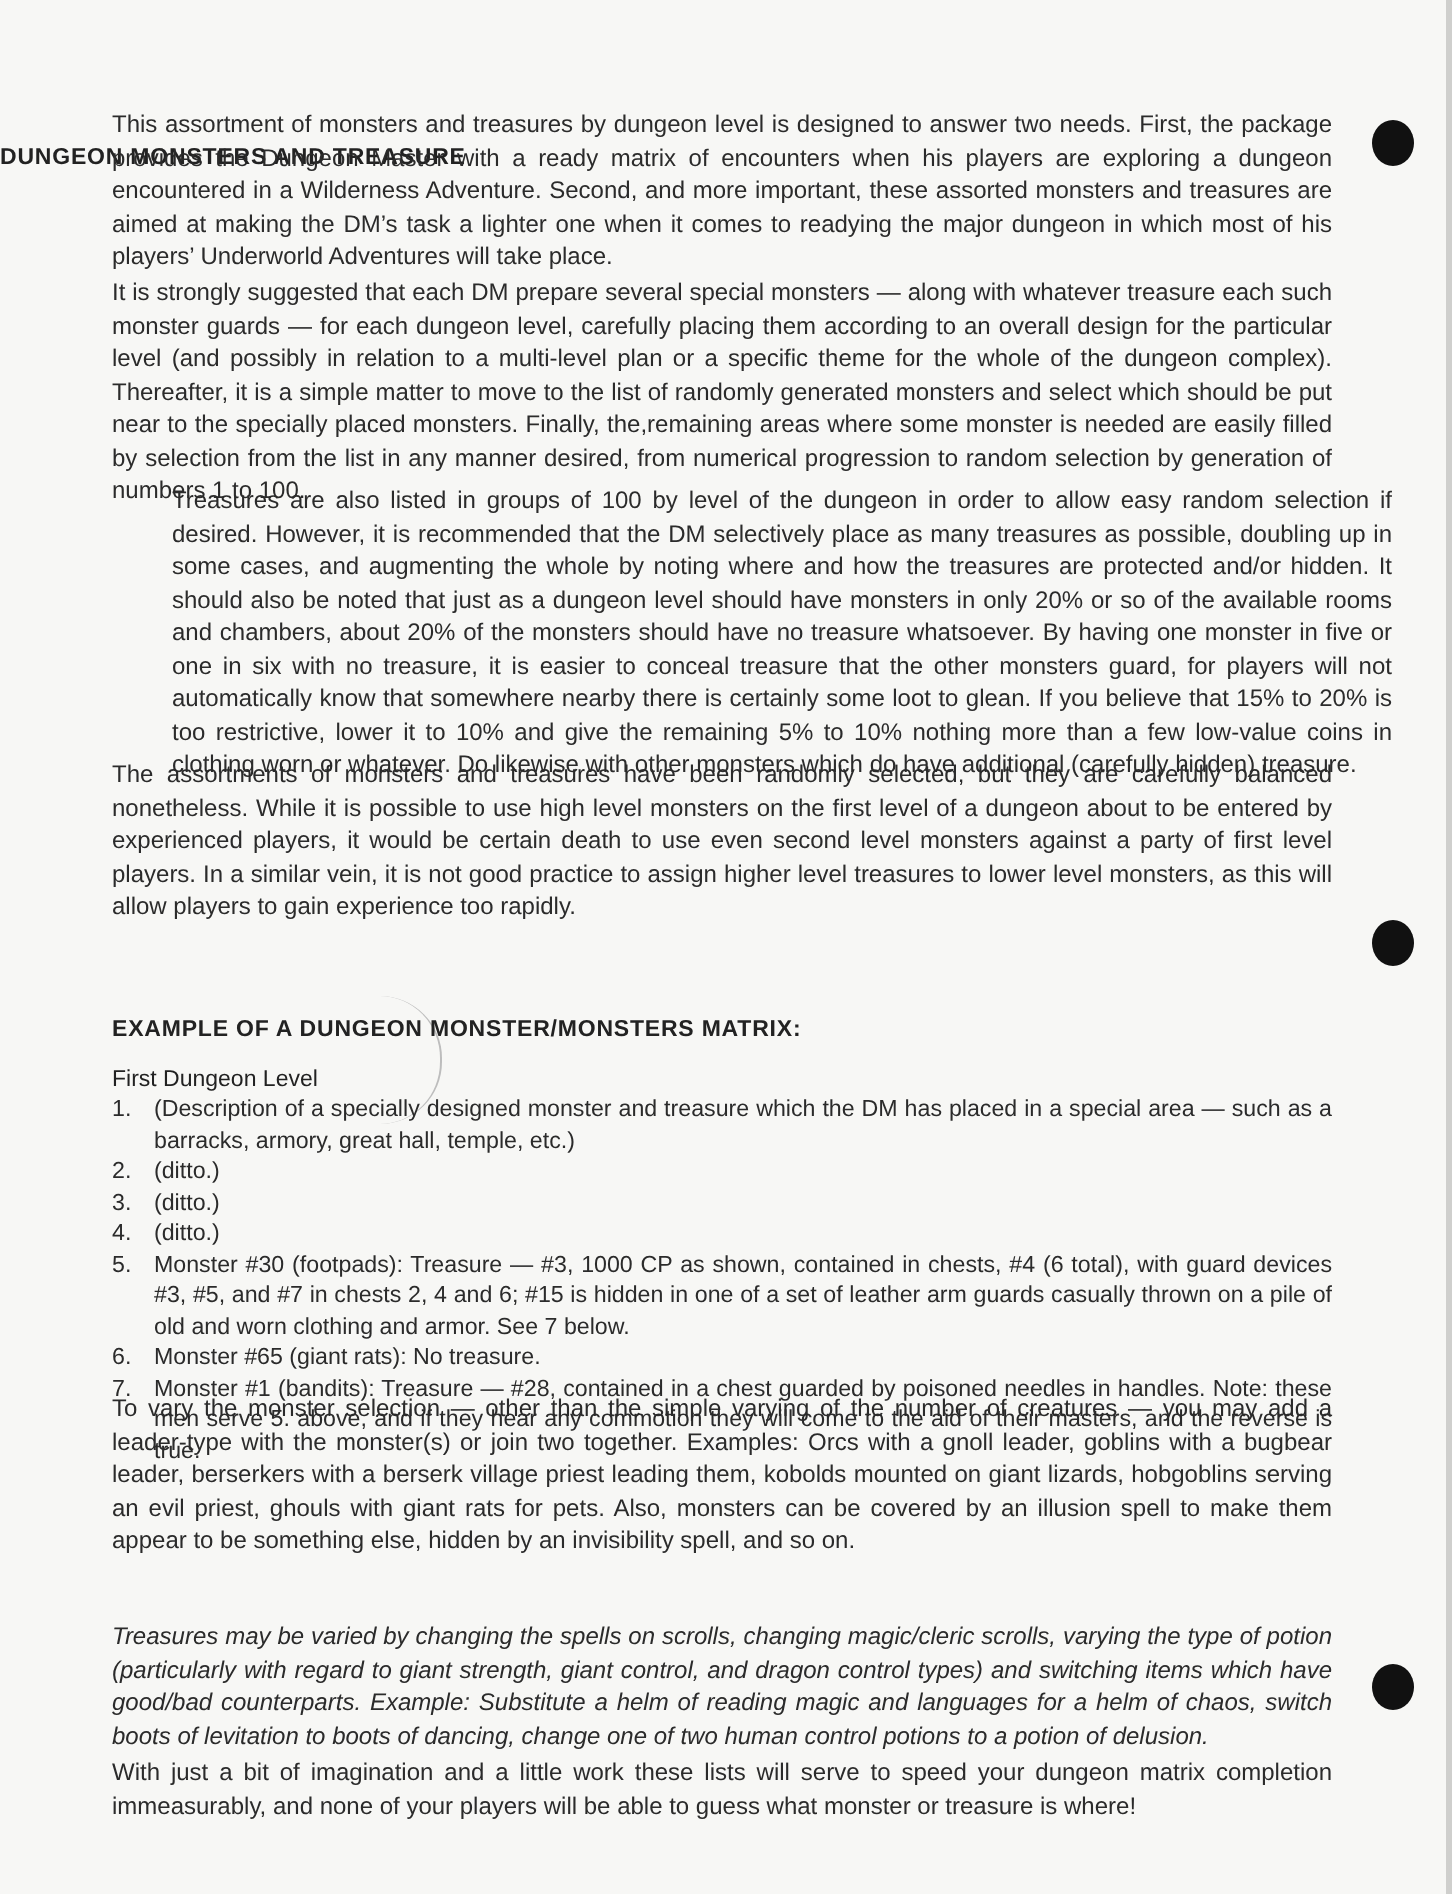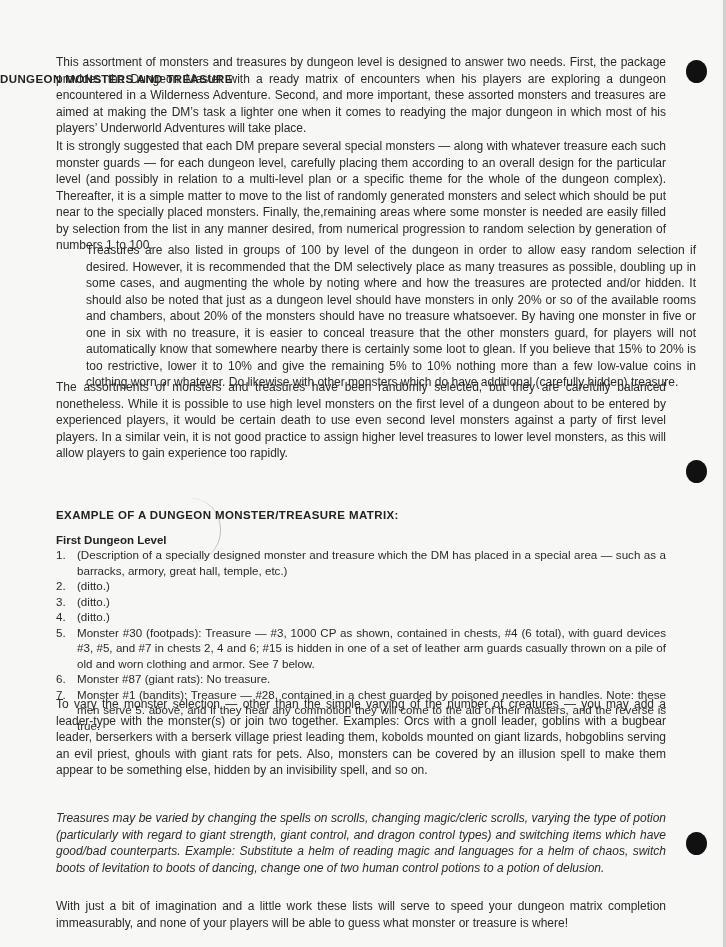--- a/index.html
+++ b/index.html
@@ -26,33 +26,33 @@
   #p1 { top: 54px; }
   #p2 { top: 138px; }
   #p3 { top: 242px; margin-left: 30px; }
   #p4 { top: 379px; }
   .section-title {
     position: absolute; left: 56px; top: 509px;
     font-weight: bold; font-size: 11.5px; letter-spacing: 0.4px; color: #222;
   }
   .level-title {
     position: absolute; left: 56px; top: 534px;
-    font-weight: bold; font-size: 11.5px; color: #222;
+    font-weight: normal; font-size: 11.5px; color: #222;
   }
   .list {
     position: absolute; left: 56px; top: 547px; width: 610px;
     margin: 0; padding: 0; list-style: none;
     font-size: 11.6px; line-height: 15.5px; color: #2b2b2b;
   }
   .list li { display: flex; text-align: justify; }
   .list .num { width: 21px; flex: none; }
   .list .txt { flex: 1; }
   #p5 { top: 696px; }
   #p6 { top: 810px; font-style: italic; }
-  #p7 { top: 898px; }
+  #p7 { top: 878px; }
   .hole {
     position: absolute; width: 21px; height: 23px; border-radius: 50%;
     background: #111;
   }
   #hole1 { left: 686px; top: 60px; }
   #hole2 { left: 686px; top: 460px; }
   #hole3 { left: 686px; top: 832px; }
   .fold-line {
     position: absolute; left: 190px; top: 498px; width: 30px; height: 64px;
     border-right: 1px solid #bdbdbd; border-radius: 0 40px 40px 0;
@@ -66,21 +66,21 @@
 
   <div class="title">DUNGEON MONSTERS AND TREASURE</div>
 
   <p class="para" id="p1">This assortment of monsters and treasures by dungeon level is designed to answer two needs. First, the package provides the Dungeon Master with a ready matrix of encounters when his players are exploring a dungeon encountered in a Wilderness Adventure. Second, and more important, these assorted monsters and treasures are aimed at making the DM’s task a lighter one when it comes to readying the major dungeon in which most of his players’ Underworld Adventures will take place.</p>
   <p class="para" id="p2">It is strongly suggested that each DM prepare several special monsters — along with whatever treasure each such monster guards — for each dungeon level, carefully placing them according to an overall design for the particular level (and possibly in relation to a multi-level plan or a specific theme for the whole of the dungeon complex). Thereafter, it is a simple matter to move to the list of randomly generated monsters and select which should be put near to the specially placed monsters. Finally, the,remaining areas where some monster is needed are easily filled by selection from the list in any manner desired, from numerical progression to random selection by generation of numbers 1 to 100.</p>
   <p class="para" id="p3">Treasures are also listed in groups of 100 by level of the dungeon in order to allow easy random selection if desired. However, it is recommended that the DM selectively place as many treasures as possible, doubling up in some cases, and augmenting the whole by noting where and how the treasures are protected and/or hidden. It should also be noted that just as a dungeon level should have monsters in only 20% or so of the available rooms and chambers, about 20% of the monsters should have no treasure whatsoever. By having one monster in five or one in six with no treasure, it is easier to conceal treasure that the other monsters guard, for players will not automatically know that somewhere nearby there is certainly some loot to glean. If you believe that 15% to 20% is too restrictive, lower it to 10% and give the remaining 5% to 10% nothing more than a few low-value coins in clothing worn or whatever. Do likewise with other monsters which do have additional (carefully hidden) treasure.</p>
   <p class="para" id="p4">The assortments of monsters and treasures have been randomly selected, but they are carefully balanced nonetheless. While it is possible to use high level monsters on the first level of a dungeon about to be entered by experienced players, it would be certain death to use even second level monsters against a party of first level players. In a similar vein, it is not good practice to assign higher level treasures to lower level monsters, as this will allow players to gain experience too rapidly.</p>
 
   <div class="fold-line"></div>
 
-  <div class="section-title">EXAMPLE OF A DUNGEON MONSTER/TREASURE MATRIX:</div>
+  <div class="section-title">EXAMPLE OF A DUNGEON MONSTER/MONSTERS MATRIX:</div>
   <div class="level-title">First Dungeon Level</div>
 
   <ol class="list">
     <li>
       <span class="num">1.</span>
       <span class="txt">(Description of a specially designed monster and treasure which the DM has placed in a special area — such as a barracks, armory, great hall, temple, etc.)</span>
     </li>
     <li>
       <span class="num">2.</span>
       <span class="txt">(ditto.)</span>
@@ -92,21 +92,21 @@
     <li>
       <span class="num">4.</span>
       <span class="txt">(ditto.)</span>
     </li>
     <li>
       <span class="num">5.</span>
       <span class="txt">Monster #30 (footpads): Treasure — #3, 1000 CP as shown, contained in chests, #4 (6 total), with guard devices #3, #5, and #7 in chests 2, 4 and 6; #15 is hidden in one of a set of leather arm guards casually thrown on a pile of old and worn clothing and armor. See 7 below.</span>
     </li>
     <li>
       <span class="num">6.</span>
-      <span class="txt">Monster #87 (giant rats): No treasure.</span>
+      <span class="txt">Monster #65 (giant rats): No treasure.</span>
     </li>
     <li>
       <span class="num">7.</span>
       <span class="txt">Monster #1 (bandits): Treasure — #28, contained in a chest guarded by poisoned needles in handles. Note: these men serve 5. above, and if they hear any commotion they will come to the aid of their masters, and the reverse is true.</span>
     </li>
   </ol>
 
   <p class="para" id="p5">To vary the monster selection — other than the simple varying of the number of creatures — you may add a leader-type with the monster(s) or join two together. Examples: Orcs with a gnoll leader, goblins with a bugbear leader, berserkers with a berserk village priest leading them, kobolds mounted on giant lizards, hobgoblins serving an evil priest, ghouls with giant rats for pets. Also, monsters can be covered by an illusion spell to make them appear to be something else, hidden by an invisibility spell, and so on.</p>
   <p class="para" id="p6">Treasures may be varied by changing the spells on scrolls, changing magic/cleric scrolls, varying the type of potion (particularly with regard to giant strength, giant control, and dragon control types) and switching items which have good/bad counterparts. Example: Substitute a helm of reading magic and languages for a helm of chaos, switch boots of levitation to boots of dancing, change one of two human control potions to a potion of delusion.</p>
   <p class="para" id="p7">With just a bit of imagination and a little work these lists will serve to speed your dungeon matrix completion immeasurably, and none of your players will be able to guess what monster or treasure is where!</p>

